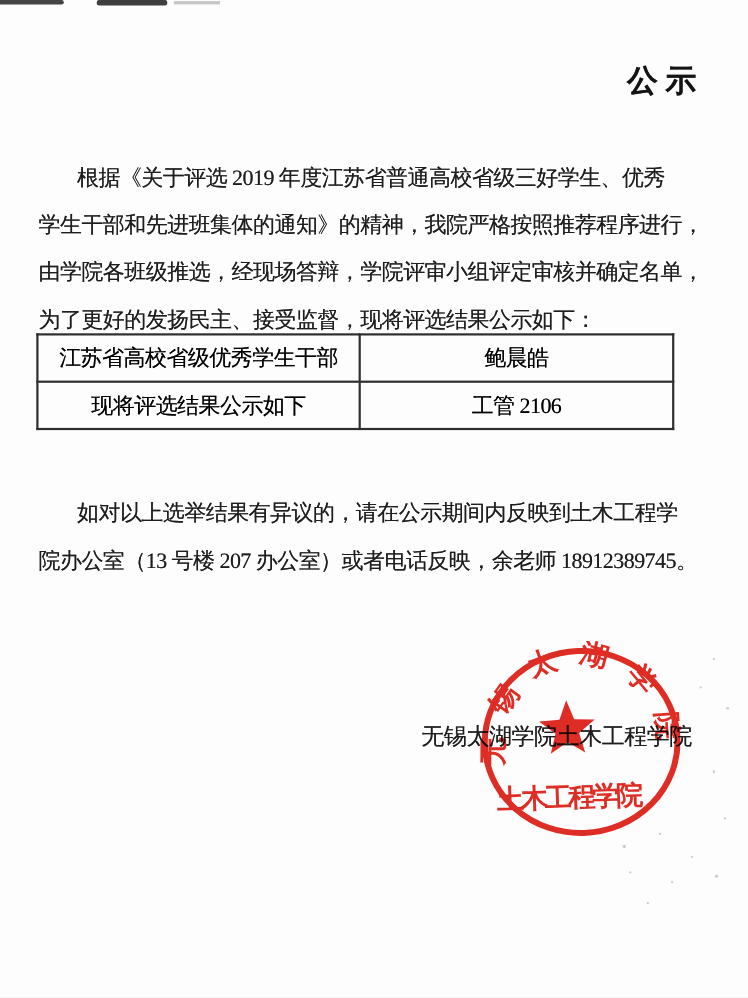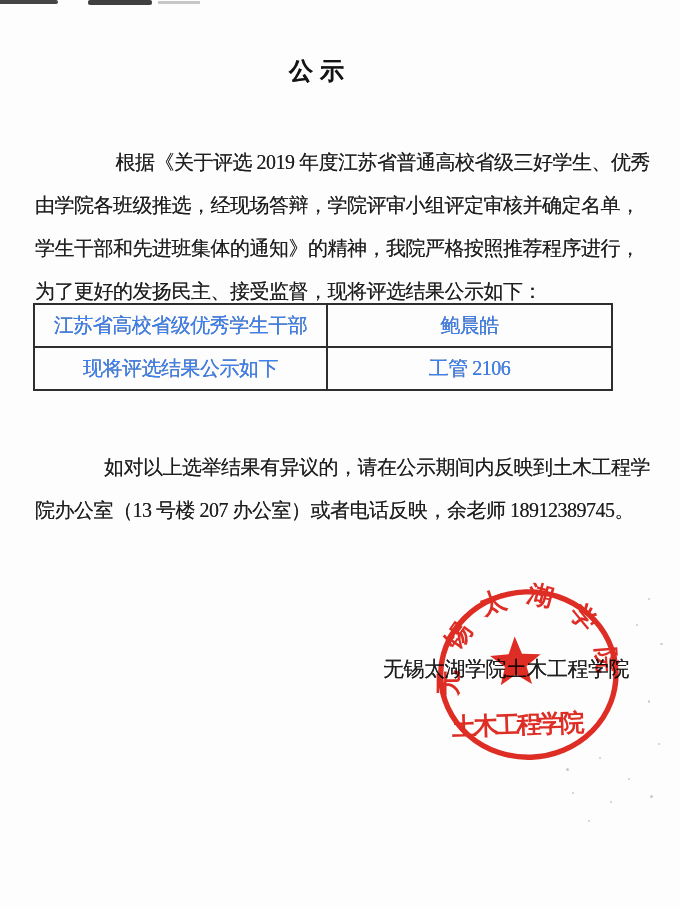--- a/index.html
+++ b/index.html
@@ -9,43 +9,43 @@
     margin:0 auto;
     background:#fdfdfd;
     overflow:hidden;
     font-family:"Liberation Serif","DejaVu Serif",serif;
     color:#1e1e1e;
   }
   .txt{ text-shadow:0 0 0.5px #555; }
 
   .title{
     position:absolute;left:0;top:55px;width:640px;
-    margin:0;text-align:center;
-    font-size:24px;font-weight:600;letter-spacing:7px;
+    margin:0;text-align:right;
+    font-size:28px;font-weight:600;letter-spacing:7px;
     color:#141414;
   }
 
   .para{ position:absolute;left:35px;right:30px; }
   .p1{ top:141px; }
   .p2{ top:446px; }
   .line{
     height:43px;line-height:43px;white-space:nowrap;
     font-size:20px;letter-spacing:-0.5px;
   }
-  .indent{ text-indent:35px;text-align:right; }
+  .indent{ text-indent:35px; }
 
   table.awards{
     position:absolute;left:33px;top:303px;width:580px;
     border-collapse:collapse;table-layout:fixed;
   }
   table.awards td{
     border:2px solid #2e2e2e;height:39px;
     text-align:center;vertical-align:middle;
     font-size:20px;letter-spacing:-0.5px;
-    color:#3b82f6;text-shadow:0 0 0.5px #555;
+    color:#000000;text-shadow:0 0 0.5px #555;
   }
   td.cat{ width:289px; }
 
   .signature{
     position:absolute;left:383px;top:655px;
     font-size:21px;letter-spacing:-0.5px;white-space:nowrap;
   }
   .dateline{
     position:absolute;left:398px;top:700px;
     font-size:21px;letter-spacing:0.5px;white-space:nowrap;
@@ -85,22 +85,22 @@
 <div class="page">
 
   <div class="artifact a1"></div>
   <div class="artifact a2"></div>
   <div class="artifact a3"></div>
 
   <h1 class="title txt">公示</h1>
 
   <div class="para p1">
     <div class="line txt indent">根据《关于评选 2019 年度江苏省普通高校省级三好学生、优秀</div>
+    <div class="line txt">学生干部和先进班集体的通知》的精神，我院严格按照推荐程序进行，</div>
     <div class="line txt">由学院各班级推选，经现场答辩，学院评审小组评定审核并确定名单，</div>
-    <div class="line txt">学生干部和先进班集体的通知》的精神，我院严格按照推荐程序进行，</div>
     <div class="line txt">为了更好的发扬民主、接受监督，现将评选结果公示如下：</div>
   </div>
 
   <table class="awards">
     <tbody>
         <tr>
       <td class="cat">江苏省高校省级优秀学生干部</td>
       <td>鲍晨皓</td>
     </tr>
     <tr>

